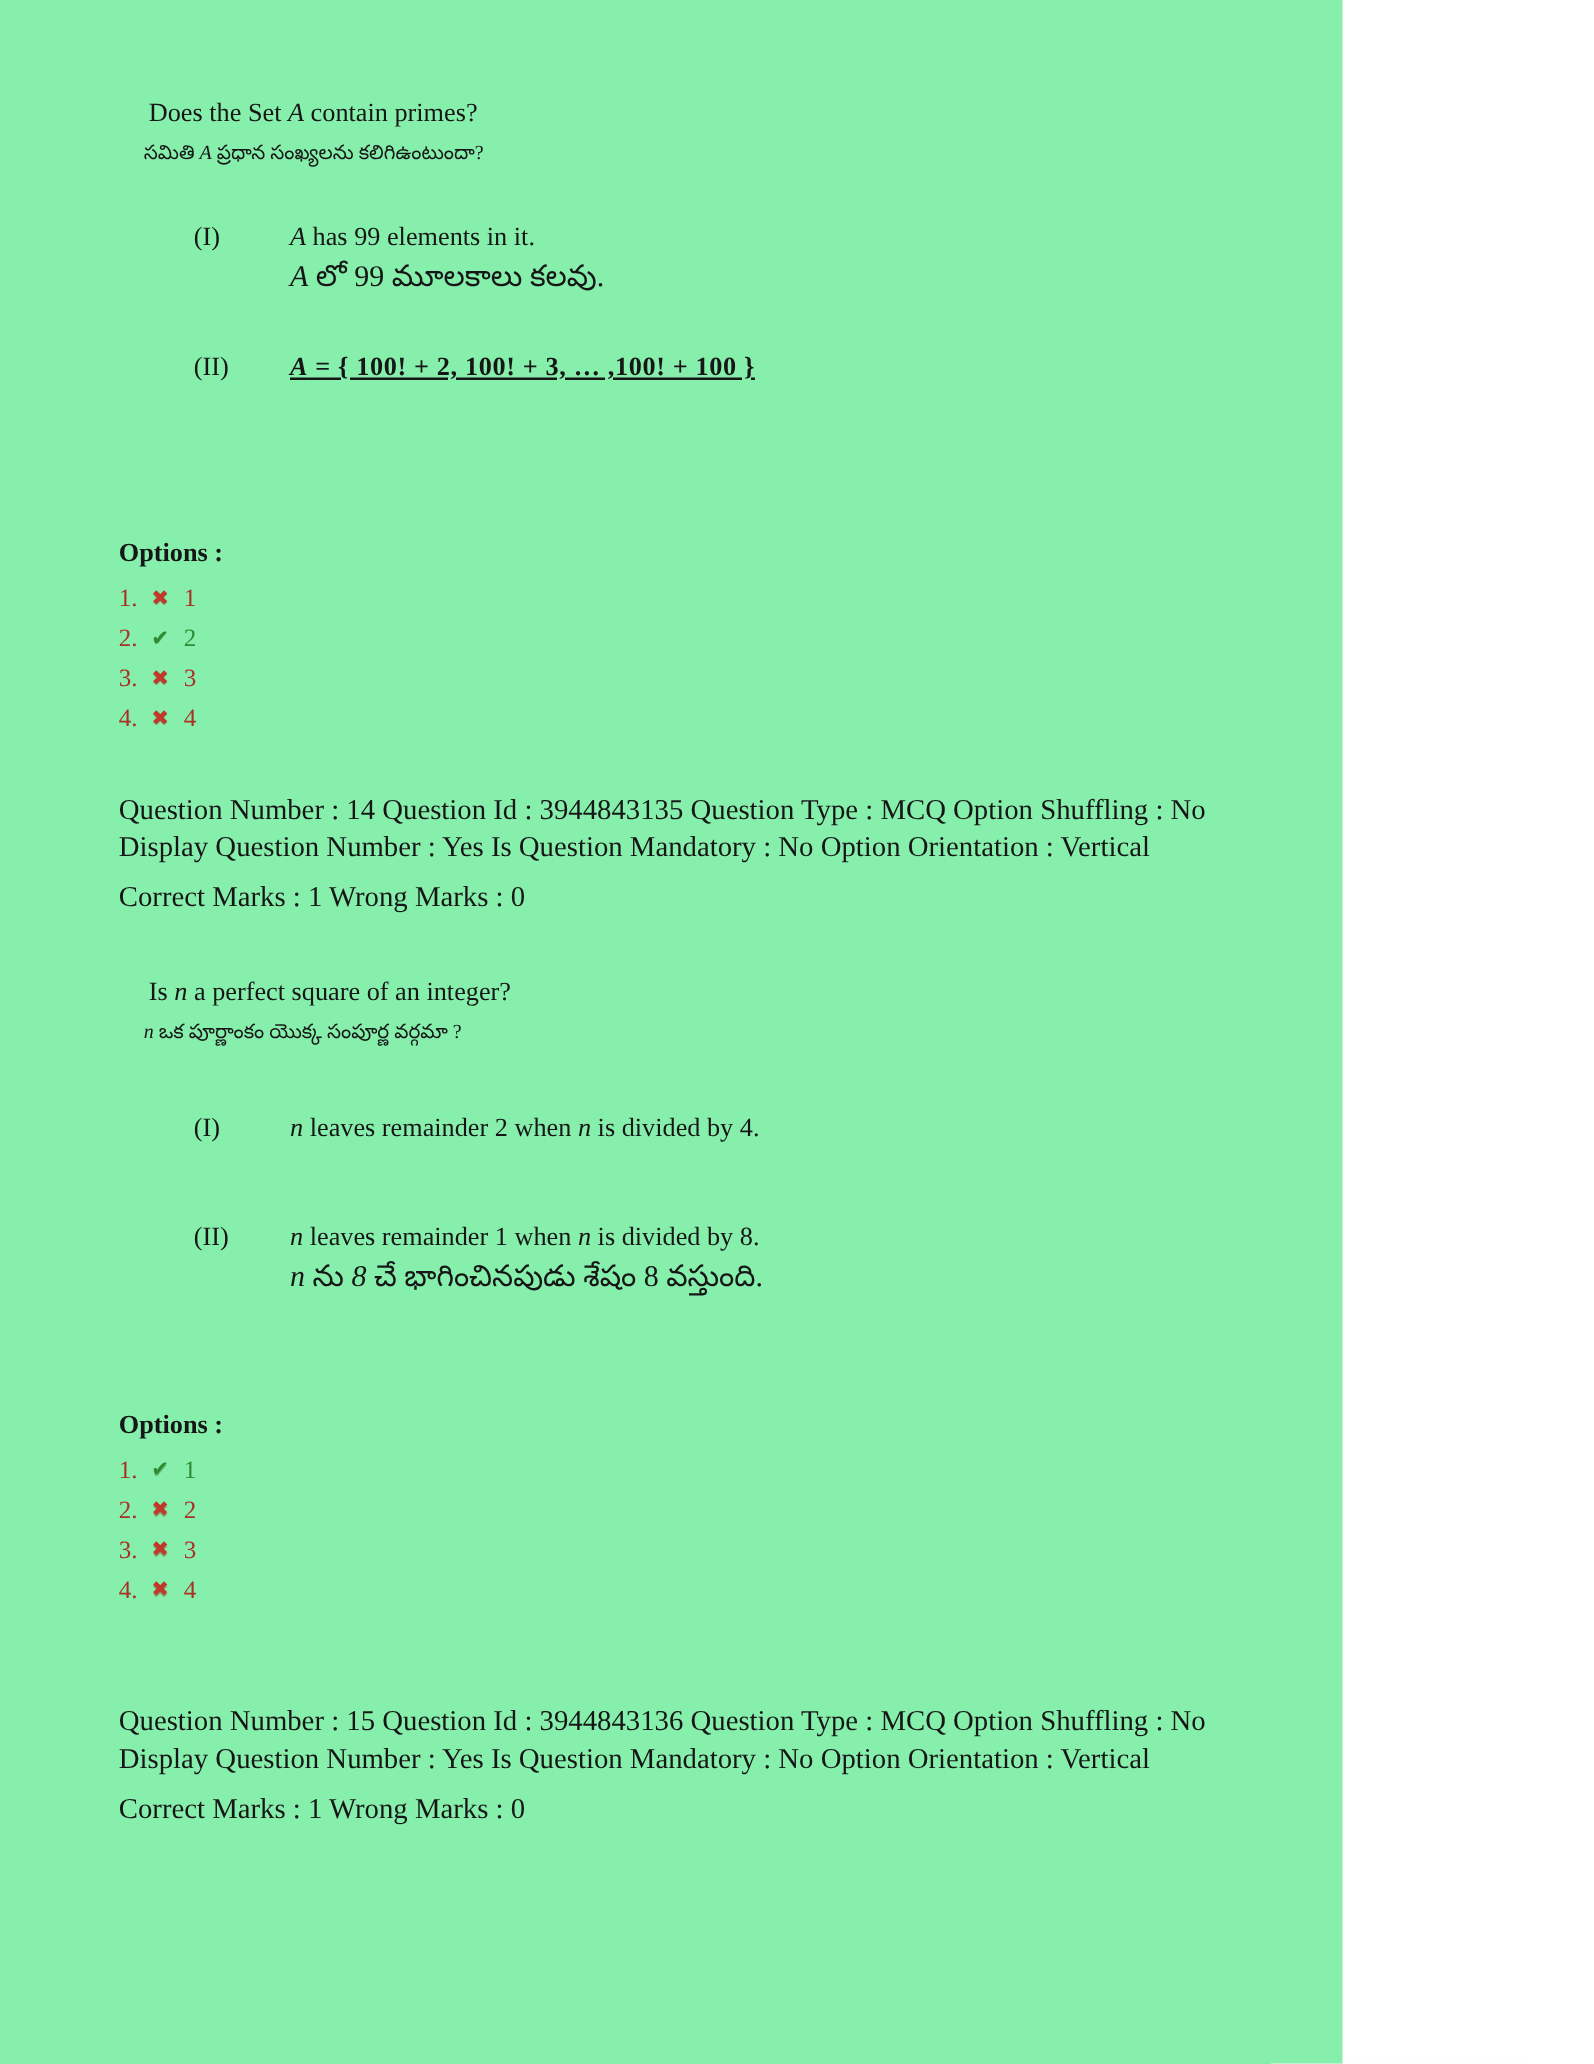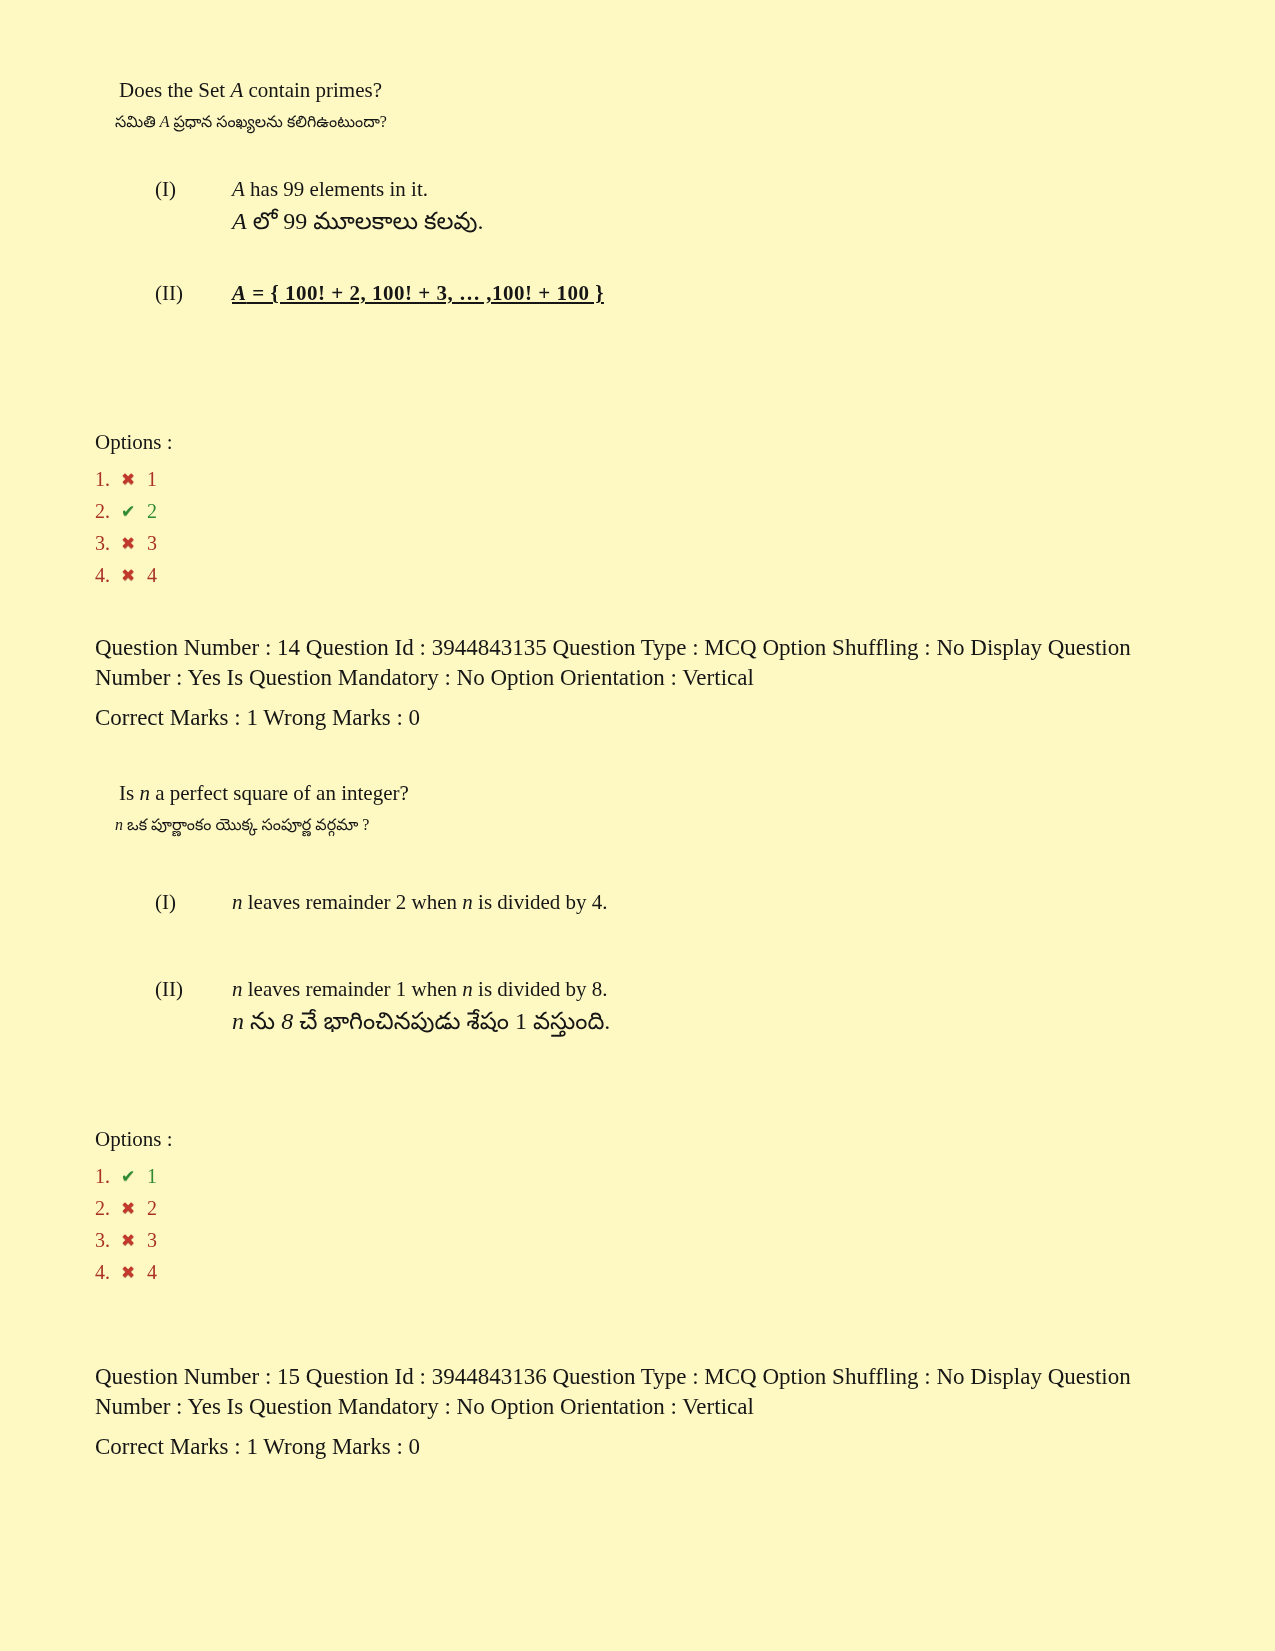--- a/index.html
+++ b/index.html
@@ -1,33 +1,33 @@
 <!DOCTYPE html>
 <html style="--text: #161616; --index_red: #a93226; --cross: #c0392b; --correct_green: #2e8b32;"><head>
 <meta charset="utf-8">
 <style>
   html, body { margin:0; padding:0; background:#ffffff; }
   .page {
-    width:1275px; min-height:1651px; box-sizing:border-box;
-    background:#fef9c3; color:var(--text, #161616);
+    width:1074px; min-height:1651px; box-sizing:border-box;
+    background:#86efac; color:var(--text, #161616);
     font-family:"Liberation Serif", serif;
     padding:78px 51px 40px 95px;
     position:relative; overflow:hidden;
   }
   p { margin:0; }
   .q-en { font-size:21px; margin-left:24px; margin-bottom:10px; }
   .q-te { font-size:16px; margin-left:20px; }
   .var { font-style:italic; }
   .stmt { display:flex; align-items:flex-start; }
   .stmt-label { flex:none; margin-left:60px; width:77px; font-size:21px; }
   .stmt-body { flex:1; font-size:21px; }
   .stmt-body .en { margin-bottom:6px; }
   .stmt-body .te { font-size:24px; }
   .math { font-weight:600; letter-spacing:0.5px;text-decoration:underline; }
-  .options-label { font-weight:normal; font-size:21px; }
+  .options-label { font-weight:bold; font-size:21px; }
   .option-row { display:flex; align-items:center; height:32px; font-size:20px; }
   .opt-index { color:var(--index_red, #a93226); width:26px; }
   .opt-icon { width:26px; text-align:left; font-size:17px; font-family:"DejaVu Sans", sans-serif; }
   .opt-icon.wrong { color:var(--cross, #c0392b); text-shadow:0 1px 0 rgba(120,30,20,0.35); }
   .opt-icon.correct { color:var(--correct_green, #3a9e3a); text-shadow:0 1px 0 rgba(20,90,20,0.3); }
   .opt-label.wrong { color:var(--index_red, #a93226); }
   .opt-label.correct { color:var(--correct_green, #2e8b32); }
   .meta { font-weight:normal; font-size:23px; line-height:1.32; max-width:1048px; }
   .meta .marks { margin-top:9px; }
 
@@ -103,21 +103,21 @@
       <span class="stmt-label">(I)</span>
       <div class="stmt-body">
         <p class="en"><span class="var">n</span><span> leaves remainder 2 when </span><span class="var">n</span><span> is divided by 4.</span></p>
       </div>
     </div>
 
     <div class="stmt">
       <span class="stmt-label">(II)</span>
       <div class="stmt-body">
         <p class="en"><span class="var">n</span><span> leaves remainder 1 when </span><span class="var">n</span><span> is divided by 8.</span></p>
-        <p class="te"><span class="var">n</span><span> ను </span><span class="var">8</span><span> చే  భాగించినపుడు శేషం 1 వస్తుంది.</span></p>
+        <p class="te"><span class="var">n</span><span> ను </span><span class="var">8</span><span> చే  భాగించినపుడు శేషం 8 వస్తుంది.</span></p>
       </div>
     </div>
 
     <p class="options-label q14-options-label">Options :</p>
 
     <div class="option-row">
       <span class="opt-index">1.</span>
       <span class="opt-icon correct">✔</span>
       <span class="opt-label correct">1</span>
     </div>

